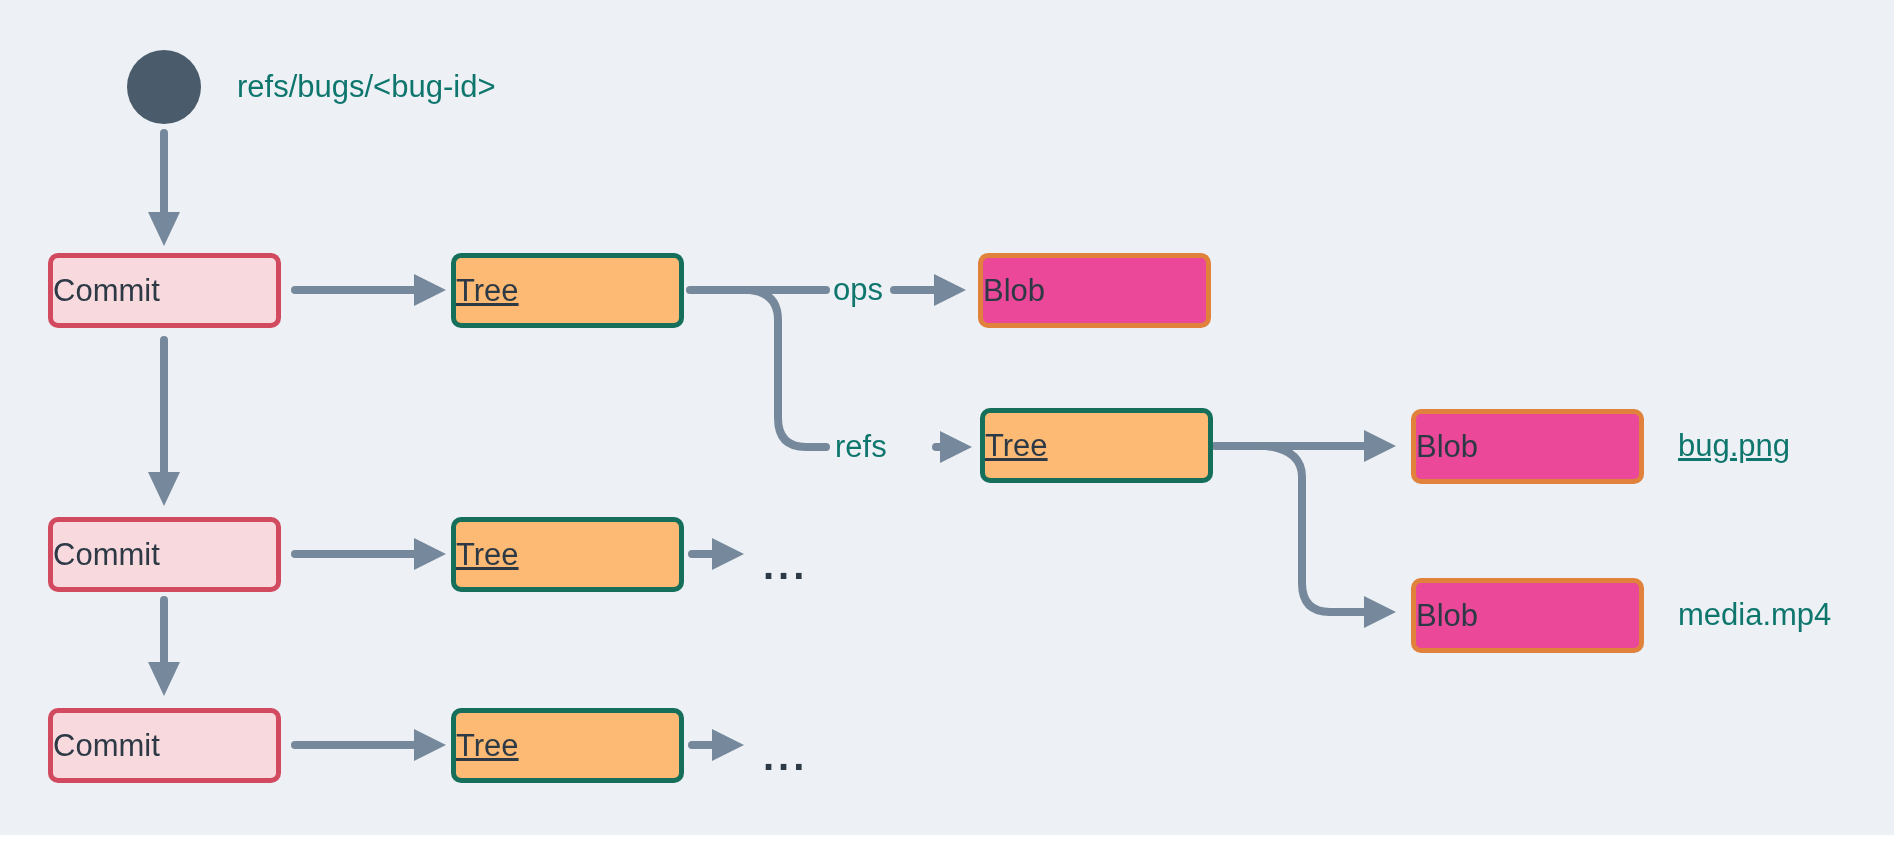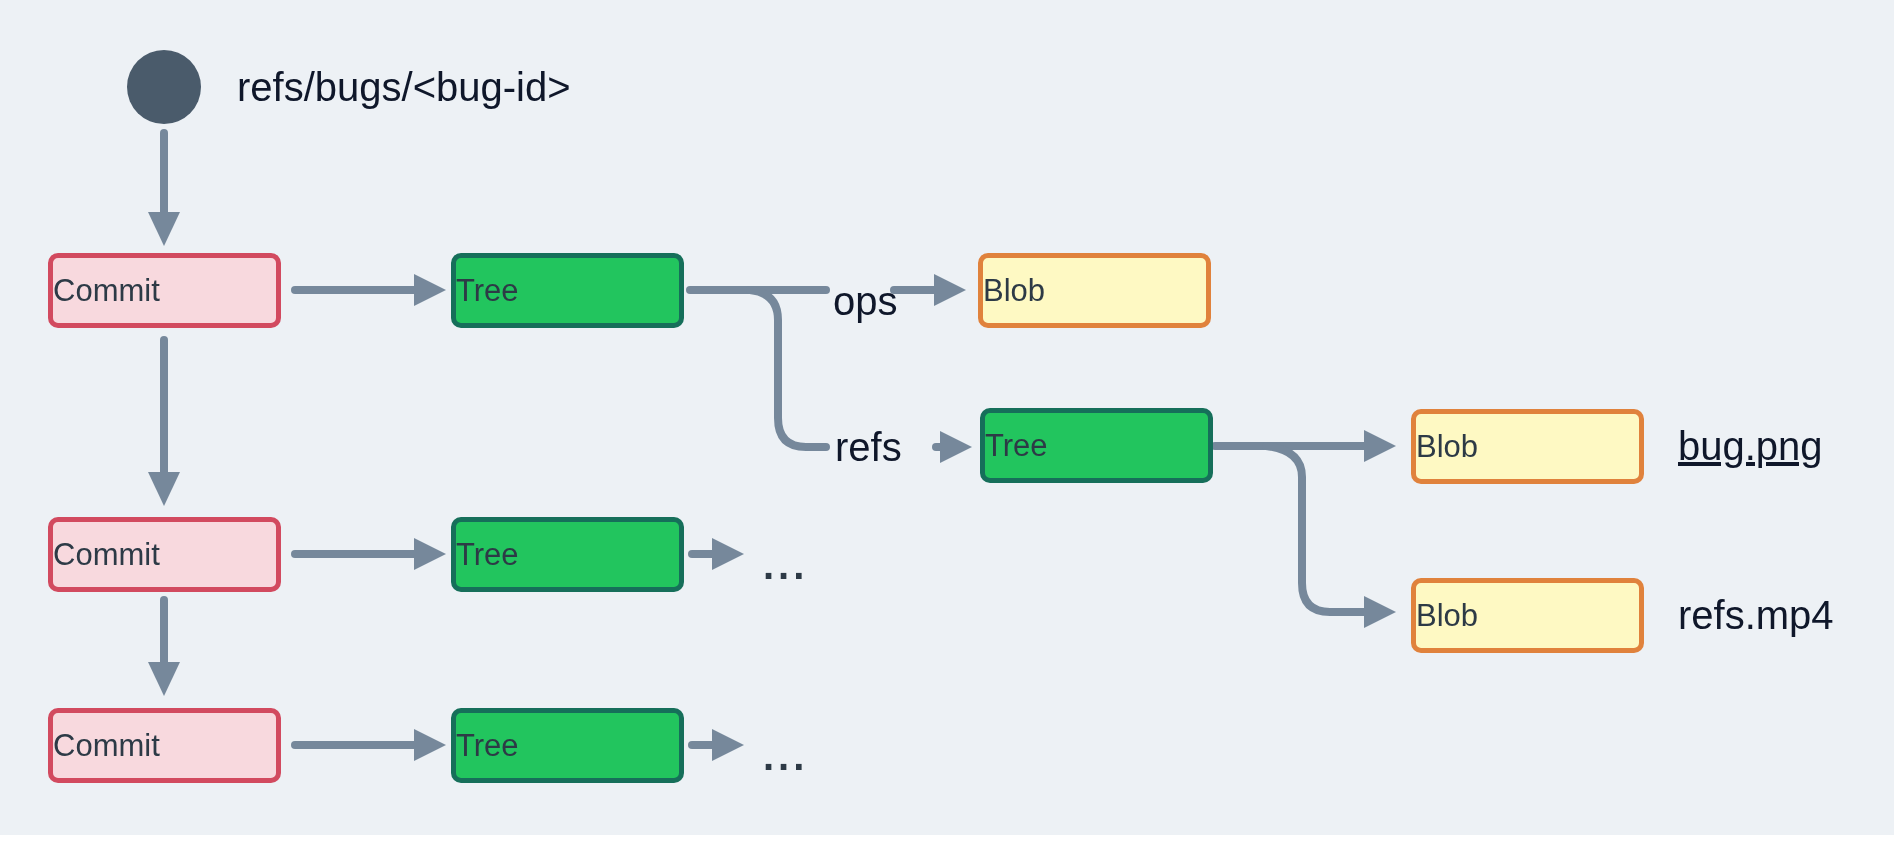--- a/index.html
+++ b/index.html
@@ -32,35 +32,35 @@
     height: 75px;
     border: 5px solid;
     border-radius: 10px;
     display: flex;
     align-items: center;
     justify-content: flex-start;
     font-size: 31px;
     color: #2d3a46;
   }
   .node.commit { background: #f8d9de; border-color: #d24a5f; }
-  .node.tree   { background: #22c55e; border-color: #166f5a; }
-  .node.blob   { background: #fef9c3; border-color: #e0823c; }
+  .node.tree   { background: #fdba74; border-color: #166f5a; text-decoration: underline; }
+  .node.blob   { background: #ec4899; border-color: #e0823c; }
 
   .ref-dot {
     position: absolute;
     left: 127px; top: 50px;
     width: 74px; height: 74px;
     border-radius: 50%;
     background: #4a5b6b;
   }
   .txt {
     position: absolute;
-    font-size: 40px;
+    font-size: 31px;
     line-height: 36px;
-    color: #0f172a;
+    color: #0f766e;
     white-space: nowrap;
   }
   .ellipsis {
     position: absolute;
     font-size: 40px;
     font-weight: bold;
     letter-spacing: 4px;
     color: #2d3a46;
     white-space: nowrap;
   }
@@ -121,21 +121,21 @@
 
   <div class="ref-dot"></div>
   <div class="txt" style="left:237px; top:69px;">refs/bugs/&lt;bug-id&gt;</div>
 
   <div class="node commit" style="left:48px; top:253px;">
     <span>Commit</span>
   </div>
   <div class="node tree" style="left:451px; top:253px;">
     <span>Tree</span>
   </div>
-  <div class="txt" style="left:833px; top:283px;text-align:center;">ops</div>
+  <div class="txt" style="left:833px; top:272px;text-align:center;">ops</div>
   <div class="node blob" style="left:978px; top:253px;">
     <span>Blob</span>
   </div>
 
   <div class="txt" style="left:835px; top:429px;">refs</div>
   <div class="node tree" style="left:980px; top:408px;">
     <span>Tree</span>
   </div>
   <div class="node blob" style="left:1411px; top:409px;">
     <span>Blob</span>
@@ -146,21 +146,21 @@
     <span>Commit</span>
   </div>
   <div class="node tree" style="left:451px; top:517px;">
     <span>Tree</span>
   </div>
   <div class="ellipsis" style="left:763px; top:543px;">...</div>
 
   <div class="node blob" style="left:1411px; top:578px;">
     <span>Blob</span>
   </div>
-  <div class="txt" style="left:1678px; top:597px;">refs.mp4</div>
+  <div class="txt" style="left:1678px; top:597px;">media.mp4</div>
 
   <div class="node commit" style="left:48px; top:708px;">
     <span>Commit</span>
   </div>
   <div class="node tree" style="left:451px; top:708px;">
     <span>Tree</span>
   </div>
   <div class="ellipsis" style="left:763px; top:734px;">...</div>
 
   <div class="bottom-strip"></div>

